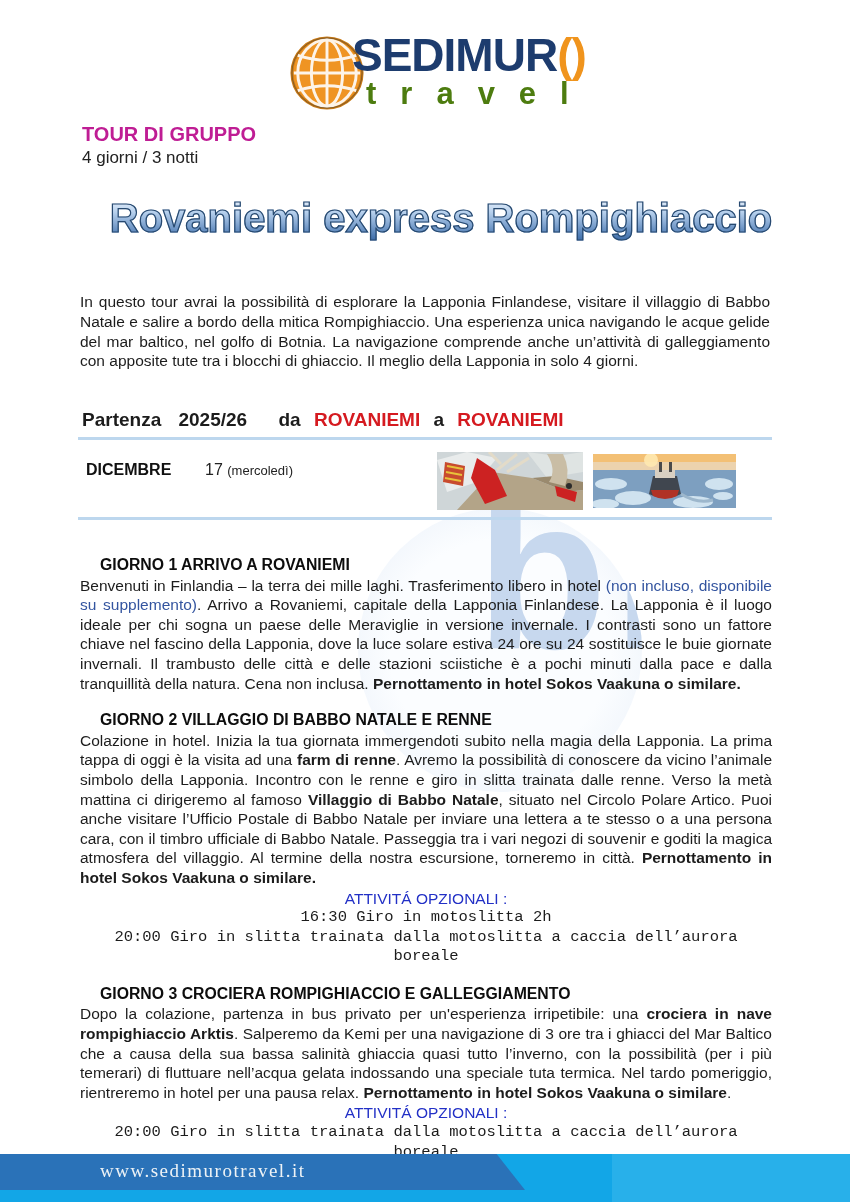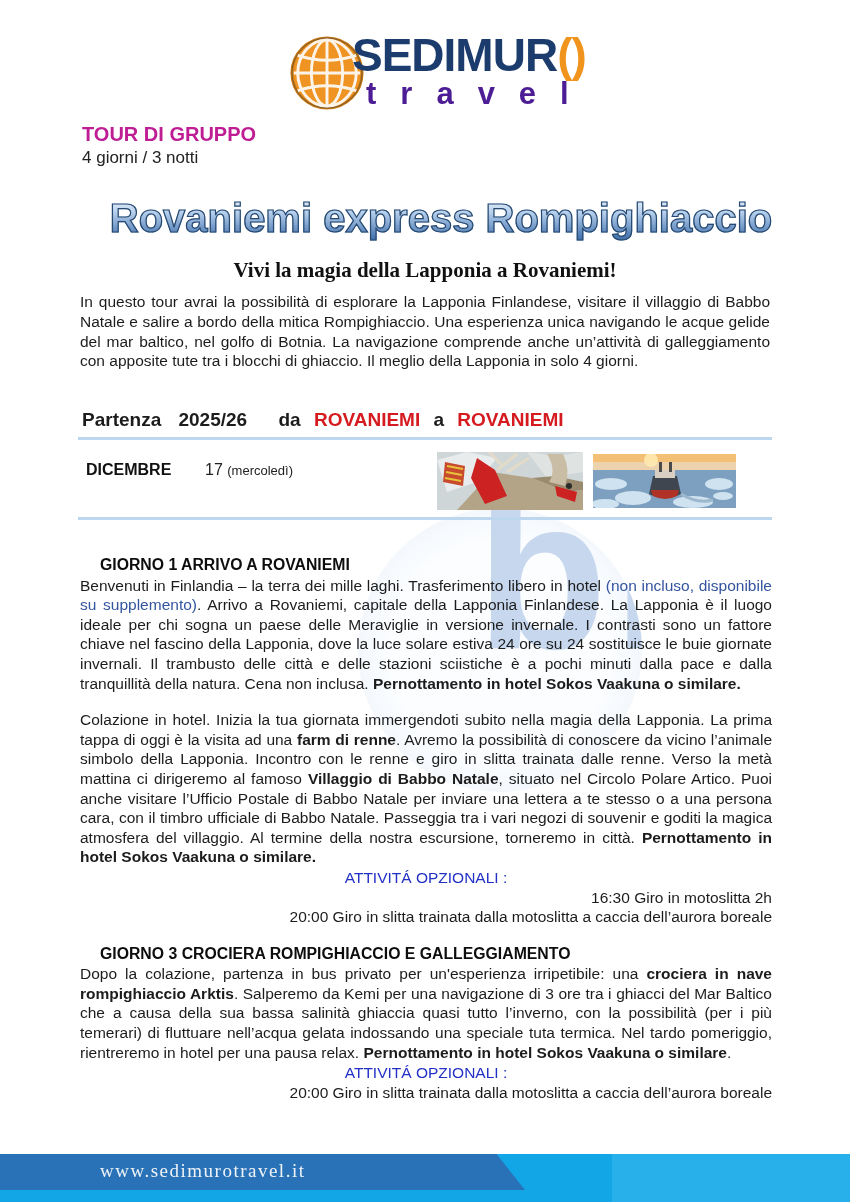--- a/index.html
+++ b/index.html
@@ -10,21 +10,21 @@
   
   .logo{position:absolute;left:288px;top:28px;width:330px;height:100px;}
   .globe{position:absolute;left:0;top:6px;width:78px;height:78px;}
   .brand-main{
     position:absolute;left:64px;top:0;font-size:46px;font-weight:bold;
     color:#1d3c6e;letter-spacing:-1px;white-space:nowrap;
   }
   .brand-paren{color:#f0941d;}
   .brand-sub{
     position:absolute;left:78px;top:48px;font-size:31px;font-weight:bold;
-    color:#4c1d95;letter-spacing:24px;white-space:nowrap;
+    color:#4d7c0f;letter-spacing:24px;white-space:nowrap;
   }
   .country{
     position:absolute;right:78px;top:92px;font-size:30px;font-weight:bold;
     letter-spacing:3px;color:rgba(255,255,255,0.05);
     -webkit-text-stroke:1.4px #6aa84f;white-space:nowrap;
   }
   .tour-type{position:absolute;left:82px;top:123px;font-size:20px;font-weight:bold;color:#bf1d94;}
   .duration{position:absolute;left:82px;top:148px;font-size:17px;color:#222;}
   
   .title{
@@ -74,21 +74,21 @@
   .content{
     position:absolute;left:80px;top:555px;width:692px;z-index:1;
     font-size:15.5px;line-height:19.6px;color:#1c1c1c;
   }
   .day{margin-bottom:17px;}
   .day-heading{font-weight:bold;font-size:15.8px;margin-bottom:1px;color:#0d0d0d;margin-left:20px;}
   .day-paragraph{text-align:justify;}
   .seg-bold{font-weight:bold;}
   .seg-blue{color:#33549f;}
   .optional-label{text-align:center;color:#2230c6;margin-top:1px;}
-  .optional-list{text-align:right;}
+  .optional-list{text-align:center;font-family:Liberation Mono, monospace;}
   
   .footer{position:absolute;left:0;bottom:0;width:850px;height:48px;z-index:2;}
   .footer-cyan{position:absolute;left:0;top:0;right:0;bottom:0;background:#12a6e7;}
   .footer-cyan-light{position:absolute;left:612px;top:0;right:0;bottom:0;background:#28b0ea;}
   .footer-dark{
     position:absolute;left:0;top:0;width:525px;height:36px;background:#2a72b8;
     clip-path:polygon(0 0,94.6% 0,100% 100%,0 100%);
   }
   .footer-url{
     position:absolute;left:100px;top:6px;font-family:"Liberation Serif",serif;
@@ -119,21 +119,20 @@
     </svg>
     <div class="brand-main"><span>SEDIMUR</span><span class="brand-paren">()</span></div>
     <div class="brand-sub">travel</div>
   </div>
 
 
   <div class="tour-type">TOUR DI GRUPPO</div>
   <div class="duration">4 giorni / 3 notti</div>
 
   <div class="title">Rovaniemi express Rompighiaccio</div>
-  <div class="subtitle">Vivi la magia della Lapponia a Rovaniemi!</div>
 
   <div class="intro">In questo tour avrai la possibilità di esplorare la Lapponia Finlandese, visitare il villaggio di Babbo Natale e salire a bordo della mitica Rompighiaccio. Una esperienza unica navigando le acque gelide del mar baltico, nel golfo di Botnia. La navigazione comprende anche un’attività di galleggiamento con apposite tute tra i blocchi di ghiaccio. Il meglio della Lapponia in solo 4 giorni.</div>
 
   <div class="dep-row">
     <span>Partenza</span>
     <span class="dep-season">2025/26</span>
     <span class="dep-fromlabel">da</span>
     <span class="dep-place">ROVANIEMI</span>
     <span class="dep-tolabel">a</span>
     <span class="dep-place">ROVANIEMI</span>
@@ -185,20 +184,21 @@
   <div class="rule rule-bottom"></div>
 
   <div class="content">
 
     <div class="day">
       <div class="day-heading">GIORNO 1 ARRIVO A ROVANIEMI</div>
       <div class="day-paragraph"><span class="seg-normal">Benvenuti in Finlandia – la terra dei mille laghi. Trasferimento libero in hotel </span><span class="seg-blue">(non incluso, disponibile su supplemento)</span><span class="seg-normal">. Arrivo a Rovaniemi, capitale della Lapponia Finlandese. La Lapponia è il luogo ideale per chi sogna un paese delle Meraviglie in versione invernale. I contrasti sono un fattore chiave nel fascino della Lapponia, dove la luce solare estiva 24 ore su 24 sostituisce le buie giornate invernali. Il trambusto delle città e delle stazioni sciistiche è a pochi minuti dalla pace e dalla tranquillità della natura. Cena non inclusa. </span><span class="seg-bold">Pernottamento in hotel Sokos Vaakuna o similare.</span></div>
     </div>
 
     <div class="day">
+      <div class="day-heading">GIORNO 2 VILLAGGIO DI BABBO NATALE E RENNE</div>
       <div class="day-paragraph"><span class="seg-normal">Colazione in hotel. Inizia la tua giornata immergendoti subito nella magia della Lapponia. La prima tappa di oggi è la visita ad una </span><span class="seg-bold">farm di renne</span><span class="seg-normal">. Avremo la possibilità di conoscere da vicino l’animale simbolo della Lapponia. Incontro con le renne e giro in slitta trainata dalle renne. Verso la metà mattina ci dirigeremo al famoso </span><span class="seg-bold">Villaggio di Babbo Natale</span><span class="seg-normal">, situato nel Circolo Polare Artico. Puoi anche visitare l’Ufficio Postale di Babbo Natale per inviare una lettera a te stesso o a una persona cara, con il timbro ufficiale di  Babbo Natale. Passeggia tra i vari negozi di souvenir e goditi la magica atmosfera del villaggio. Al termine della nostra escursione, torneremo in città. </span><span class="seg-bold">Pernottamento in hotel Sokos Vaakuna o similare.</span></div>
       <div class="optional-label">ATTIVITÁ OPZIONALI :</div>
       <div class="optional-list">
           <div>16:30 Giro in motoslitta 2h</div>
           <div>20:00 Giro in slitta trainata dalla motoslitta a caccia dell’aurora boreale</div>
         </div>
     </div>
 
     <div class="day">
       <div class="day-heading">GIORNO 3 CROCIERA ROMPIGHIACCIO E GALLEGGIAMENTO</div>

